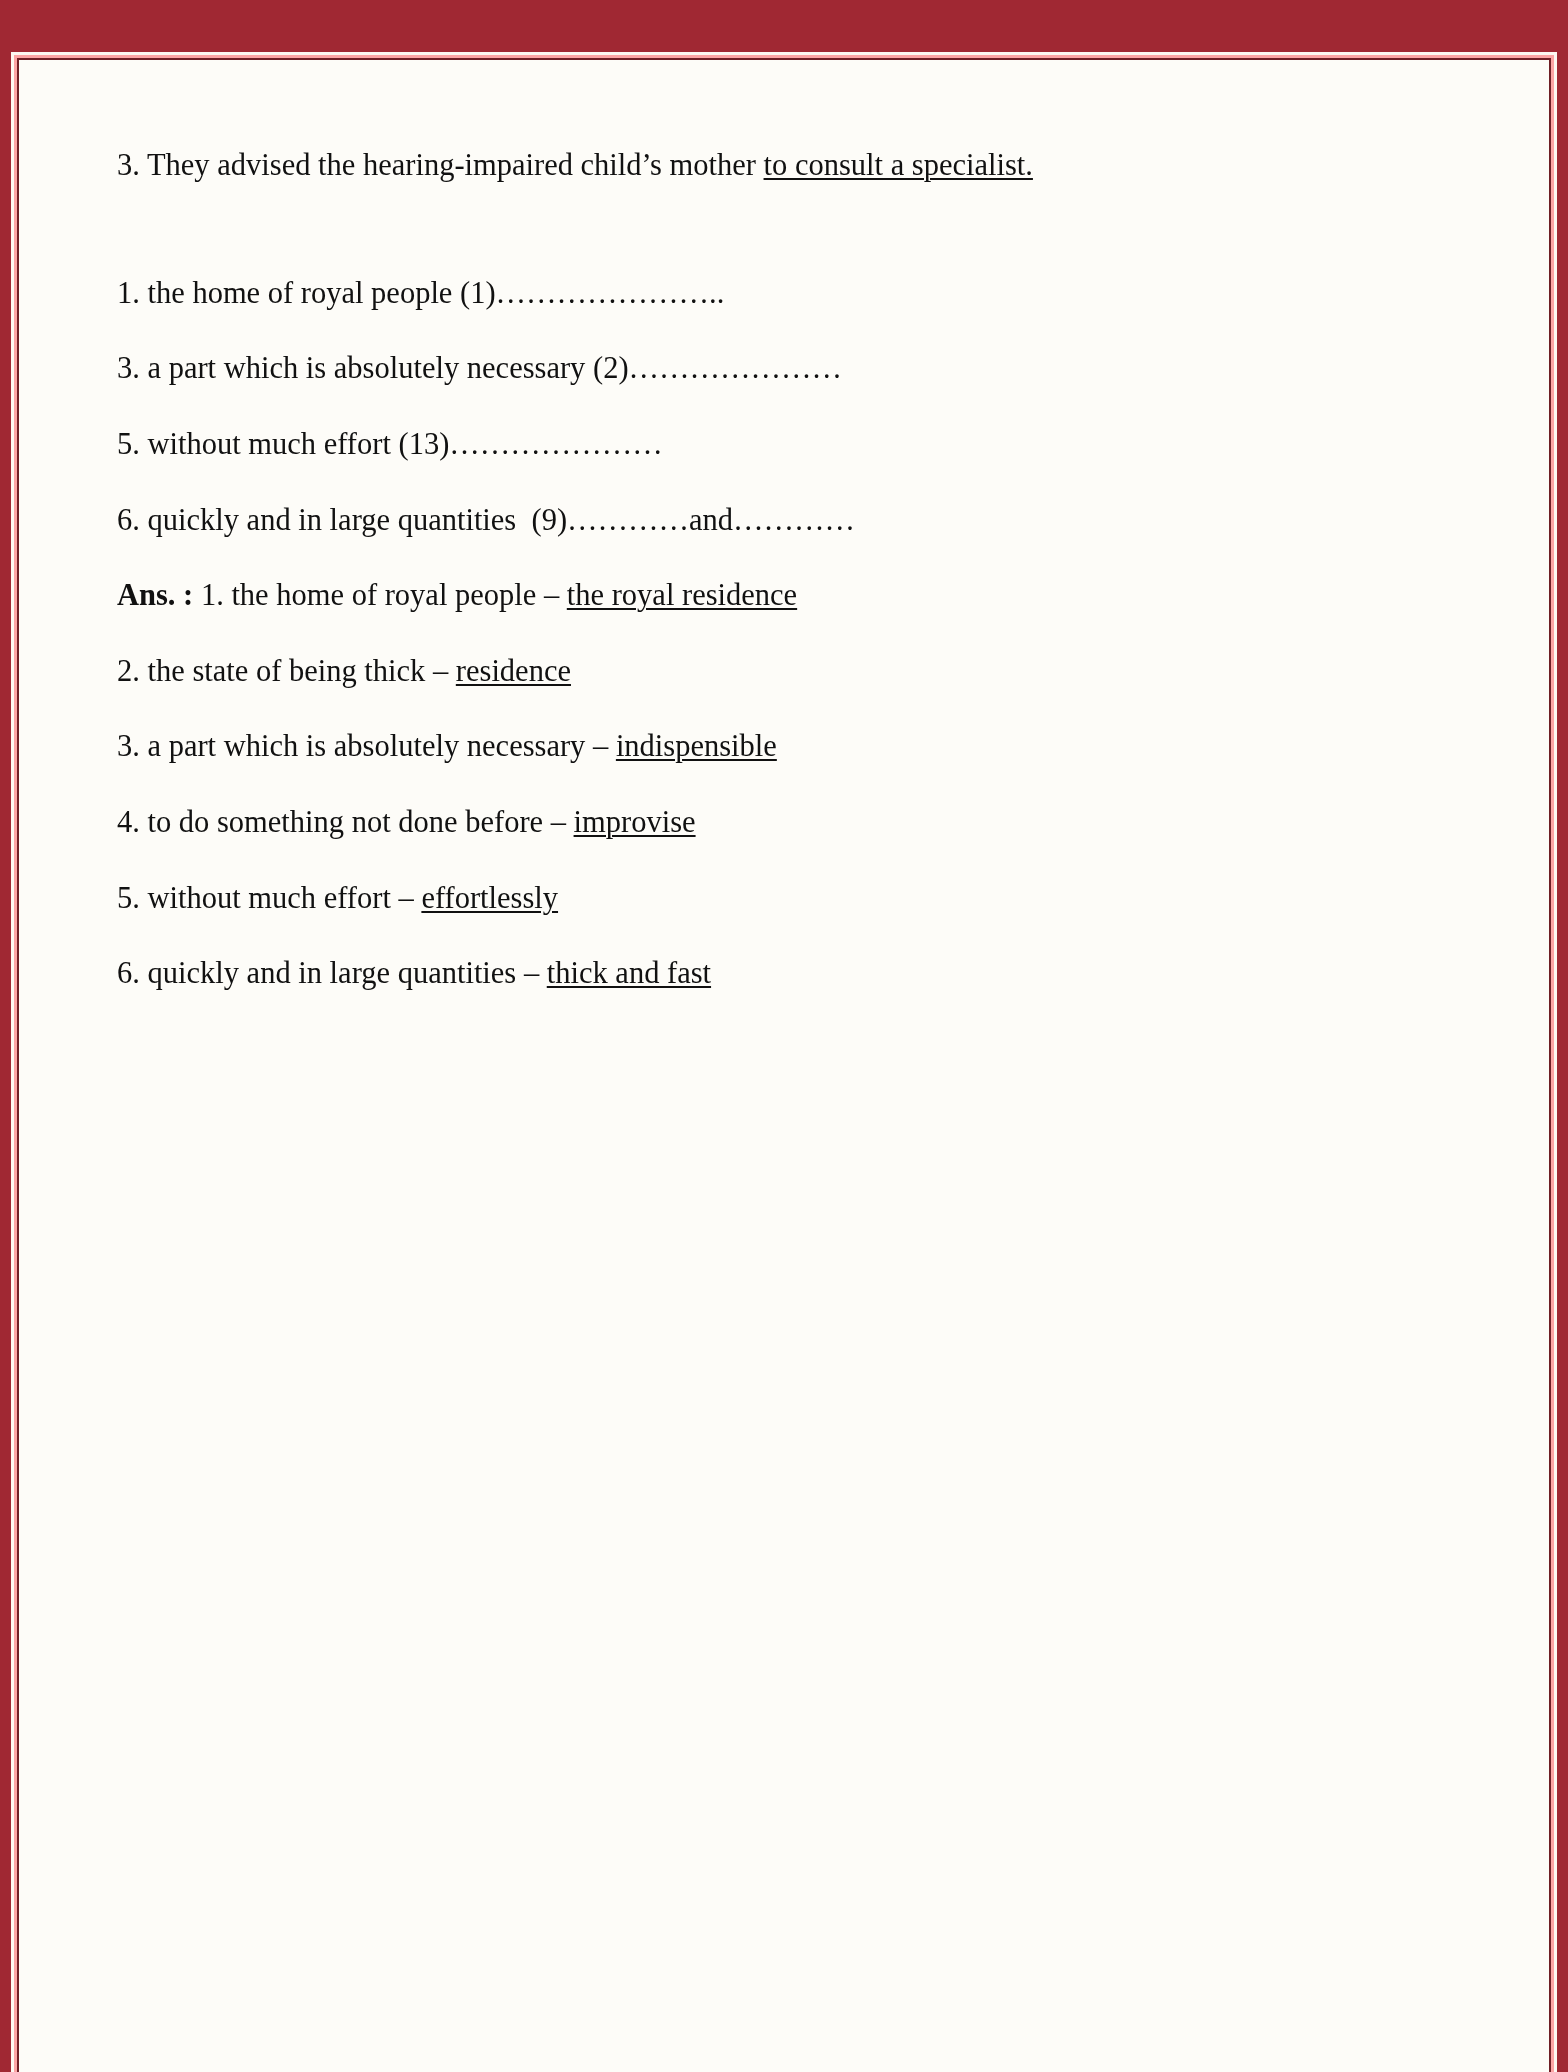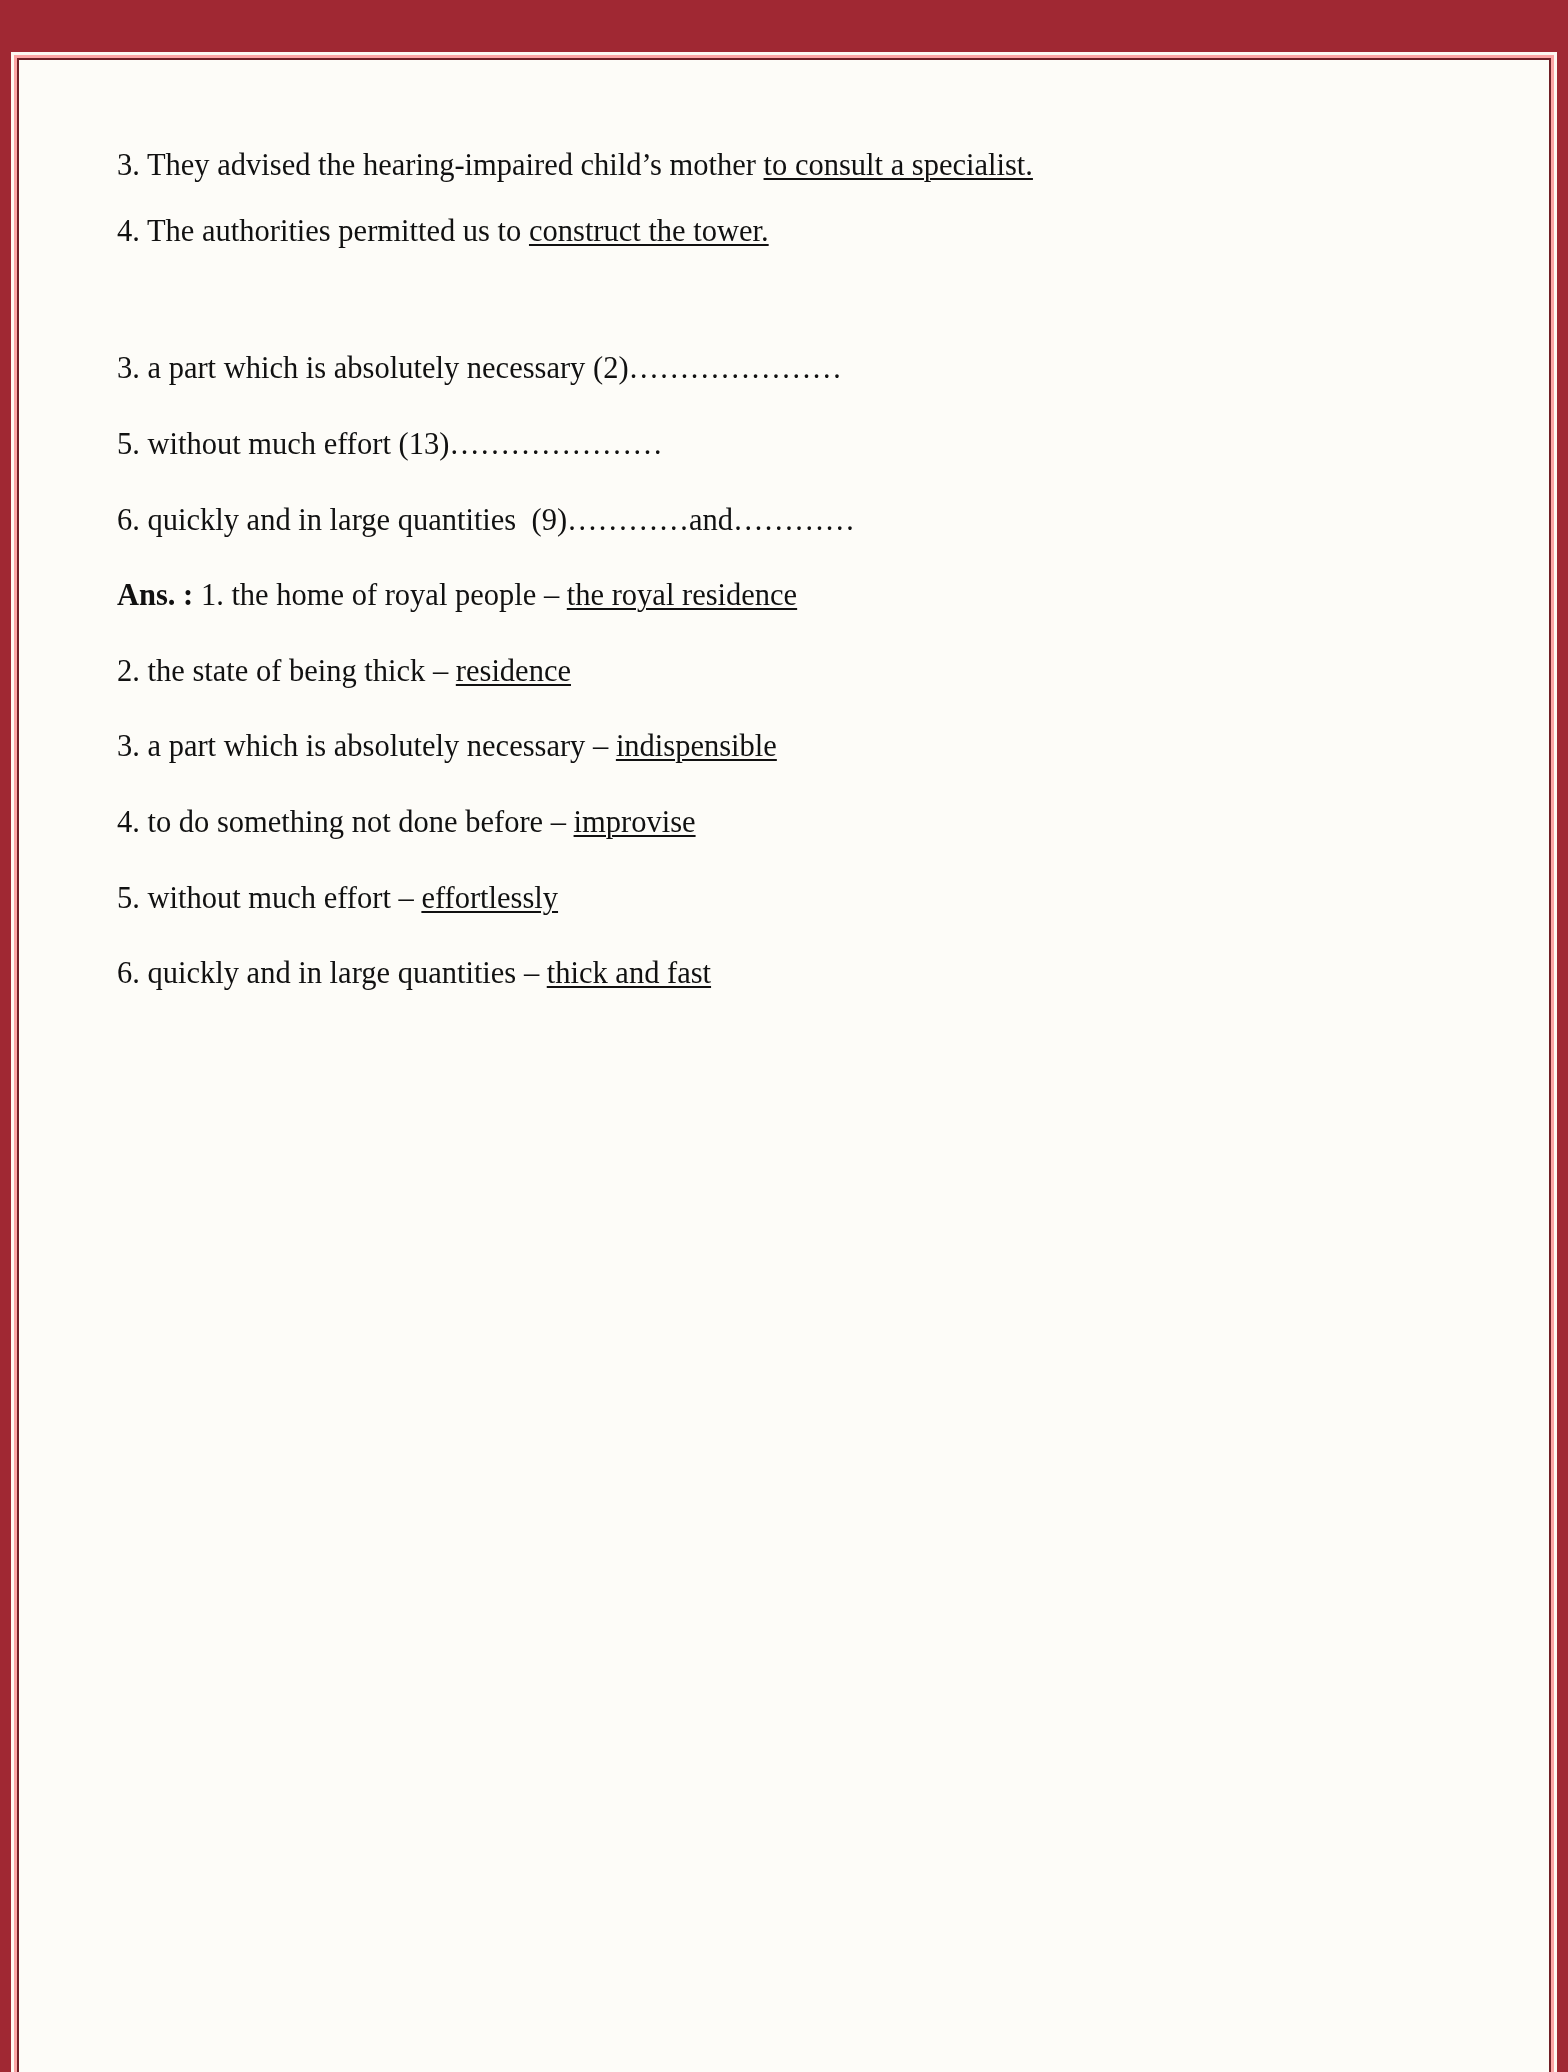--- a/index.html
+++ b/index.html
@@ -79,26 +79,26 @@
 </head>
 <body>
 
 <div class="page-frame">
   <div class="frame-inner-rule">
     <div class="page-sheet">
       <div class="doc-body">
 
         <p class="para"><span>3.</span> <span>They advised the hearing-impaired child’s mother </span><span class="u">to consult a specialist.</span></p>
 
-        <p class="item"><span>4.</span> <span>The authorities permitted us to </span><span class="u">construct the tower.</span></p>
 
 
         <div class="gap-block"></div>
 
 
+        <p class="item"><span>1.</span> <span>the home of royal people (1)…………………..</span></p>
         <p class="item"><span>3.</span> <span>a part which is absolutely necessary (2)…………………</span></p>
         <p class="item"><span>5.</span> <span>without much effort (13)…………………</span></p>
         <p class="item"><span>6.</span> <span>quickly and in large quantities  (9)…………and…………</span></p>
 
         <p class="item"><span class="ans-label">Ans. :</span> <span>1.</span> <span>the home of royal people</span><span> – </span><span class="u">the royal residence</span></p>
 
         <p class="item"><span>2.</span> <span>the state of being thick</span><span> – </span><span class="u">residence</span></p>
 
         <p class="item"><span>3.</span> <span>a part which is absolutely necessary </span><span>– </span><span class="u">indispensible</span></p>
 

